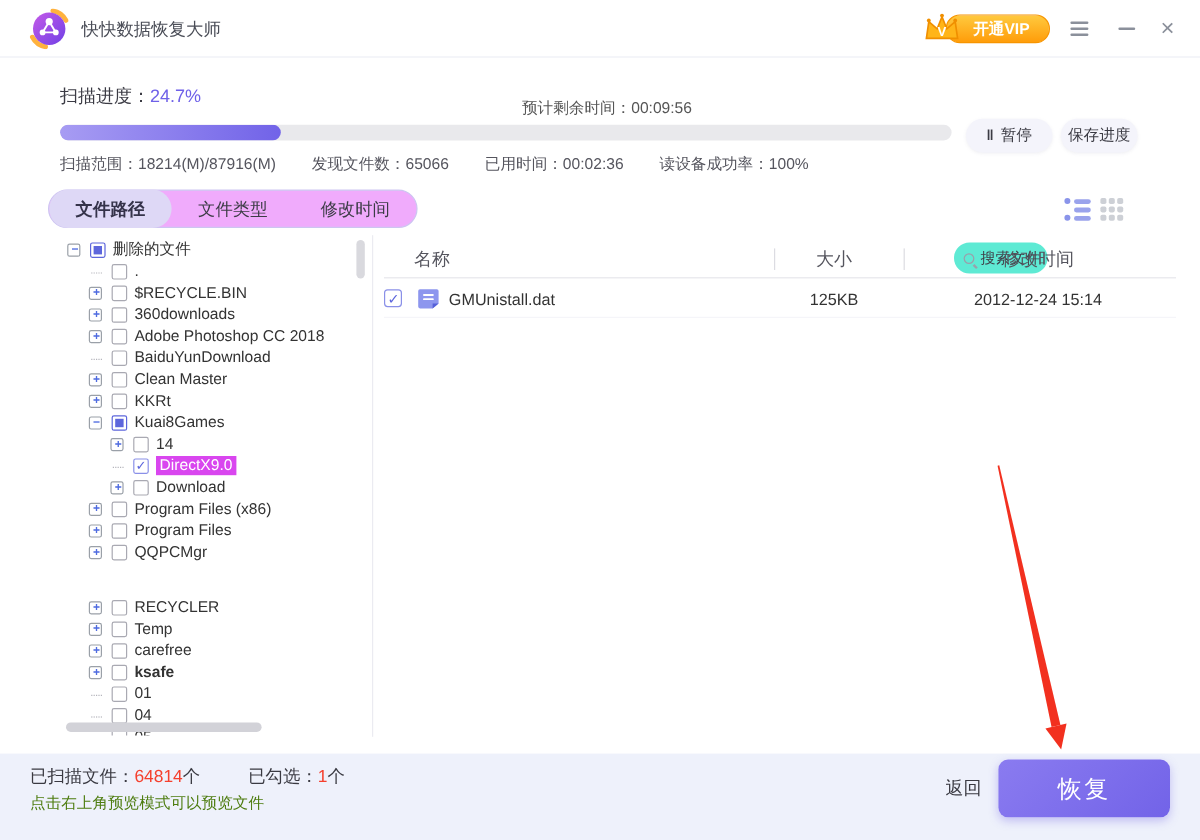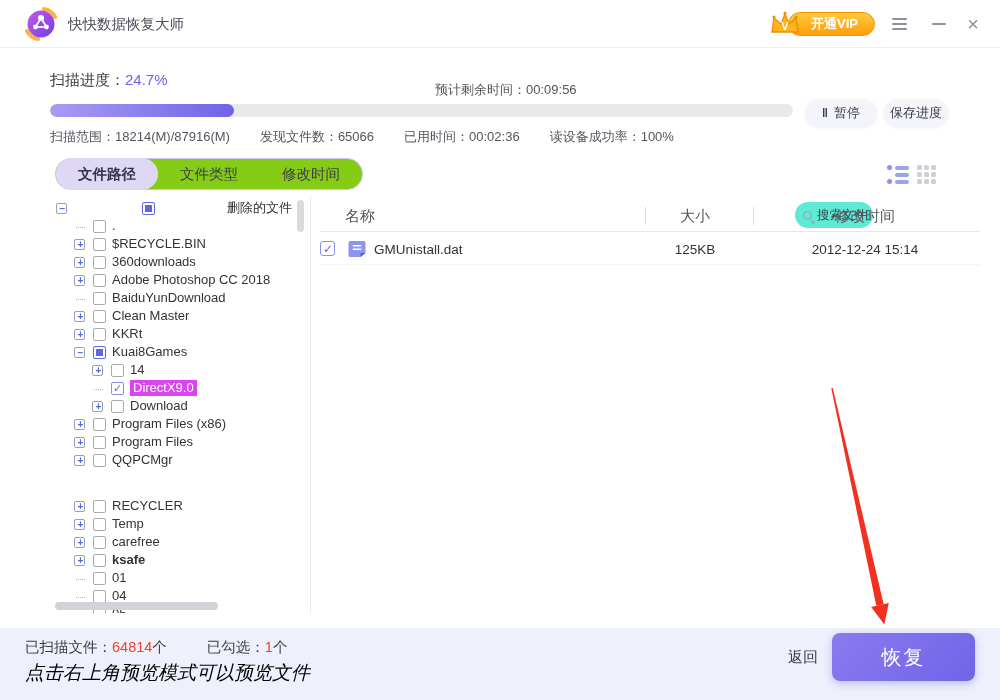--- a/index.html
+++ b/index.html
@@ -27,21 +27,21 @@
   .scan-label b{color:#6f61e8;font-weight:normal;}
   .eta{position:absolute;left:435px;top:81px;font-size:13px;color:#555;}
   .track{position:absolute;left:50px;top:104px;width:743px;height:13px;background:#e9e9ec;border-radius:7px;overflow:hidden;}
   .fill{height:13px;border-radius:7px;background:linear-gradient(90deg,#a79cf3,#7163e8);}
   .pill-btn{position:absolute;top:99px;height:28px;border-radius:14px;background:#f4f4fb;border:none;font-size:13px;color:#3b3b44;cursor:pointer;display:flex;align-items:center;justify-content:center;gap:5px;font-family:inherit;box-shadow:0 1px 3px rgba(120,120,160,.12);}
   .btn-pause{left:805px;width:72px;}
   .btn-save{left:884px;width:64px;}
   .pause-ico{font-weight:bold;font-size:12px;letter-spacing:1px;color:#3b3b44;}
   .stats{position:absolute;left:50px;top:128px;display:flex;gap:30px;font-size:13px;color:#55555e;}
   
-  .tabs{position:absolute;left:55px;top:158px;height:32px;border:1px solid #cdc5f1;border-radius:17px;display:inline-flex;align-items:center;background:#84cc16;}
+  .tabs{position:absolute;left:40px;top:158px;height:32px;border:1px solid #cdc5f1;border-radius:17px;display:inline-flex;align-items:center;background:#f0abfc;}
   .tab{height:32px;padding:0 22px;display:flex;align-items:center;font-size:14.5px;color:#3c3c46;border-radius:17px;cursor:pointer;}
   .tab.active{background:#ded8f6;font-weight:bold;color:#35334a;}
   .search{position:absolute;left:795px;top:161px;width:78px;height:26px;background:#5eead4;border-radius:13px;display:flex;align-items:center;padding-left:8px;gap:5px;cursor:text;margin-top:41px;}
   .search .txt{font-size:12.5px;color:#3f3f48;}
   .mag{width:9px;height:9px;border:1.6px solid #9aa0ab;border-radius:50%;position:relative;flex:none;}
   .mag::after{content:"";position:absolute;left:8px;top:8px;width:4px;height:1.6px;background:#9aa0ab;transform:rotate(45deg);transform-origin:0 0;}
   .view-list{position:absolute;left:887px;top:165px;width:24px;height:20px;cursor:pointer;}
   .view-grid{position:absolute;left:917px;top:165px;width:22px;height:20px;cursor:pointer;display:grid;grid-template-columns:repeat(3,5px);grid-template-rows:repeat(3,5px);gap:2px;}
   .view-grid i{background:#cdd0d6;border-radius:1.5px;}
   .vl-row{display:flex;align-items:center;gap:3px;height:5px;margin-bottom:2px;}
@@ -77,21 +77,21 @@
   .flist-row{position:absolute;left:320px;top:233px;width:660px;height:32px;border-bottom:1px solid #f5f5f9;}
   .row-cbx{position:absolute;left:0;top:8px;width:15px;height:15px;border:1px solid #8a90e8;border-radius:3px;background:#fff;cursor:pointer;}
   .row-cbx.on::before{content:"\2713";position:absolute;left:2px;top:0;font-size:12px;color:#5d66dc;}
   .file-ico{position:absolute;left:28px;top:7px;width:18px;height:18px;}
   .row-name{position:absolute;left:54px;top:9px;font-size:13.5px;color:#333;}
   .row-size{position:absolute;left:320px;top:9px;width:110px;text-align:center;font-size:13.5px;color:#333;}
   .row-mod{position:absolute;left:455px;top:9px;width:180px;text-align:center;font-size:13.5px;color:#333;}
   
   .footer{position:absolute;left:0;top:628px;width:1000px;height:88px;background:#eef1fb;}
   .f-line1{position:absolute;left:25px;top:10px;font-size:14.5px;color:#3a3a42;}
-  .f-line2{position:absolute;left:25px;top:32px;font-size:19px;color:#000000;font-style:italic;}
+  .f-line2{position:absolute;left:25px;top:32px;font-size:13px;color:#4d7c0f;}
   .red{color:#f5402e;}
   .gap{display:inline-block;width:40px;}
   .back-link{position:absolute;left:788px;top:20px;font-size:15px;color:#3a3a42;cursor:pointer;}
   .recover-btn{position:absolute;left:832px;top:5px;width:143px;height:48px;border:none;border-radius:8px;background:linear-gradient(135deg,#8a7bf0,#7263e8);color:#fff;font-size:20px;letter-spacing:2px;cursor:pointer;font-family:inherit;box-shadow:0 3px 8px rgba(110,95,230,.35);}
   
   .arrow-svg{position:absolute;left:0;top:0;width:1000px;height:700px;pointer-events:none;z-index:50;}
 </style>
 </head>
 <body>
 
@@ -200,21 +200,21 @@
     <i></i>
     <i></i>
     <i></i>
     <i></i>
     <i></i>
 </div>
 
 <div class="v-divider"></div>
 
 <div class="tree" id="tree">
-    <div class="tree-row" style="padding-left: 14px; justify-content: space-between;">
+    <div class="tree-row" style="padding-left: 14px;">
     <span class="expander minus"></span>
     <span class="cbx ind"></span>
     <span class="lbl">删除的文件</span>
   </div>
     <div class="tree-row" style="padding-left: 32px;">
     <span class="expander none"></span>
     <span class="cbx off"></span>
     <span class="lbl">.</span>
   </div>
     <div class="tree-row" style="padding-left: 32px;">

